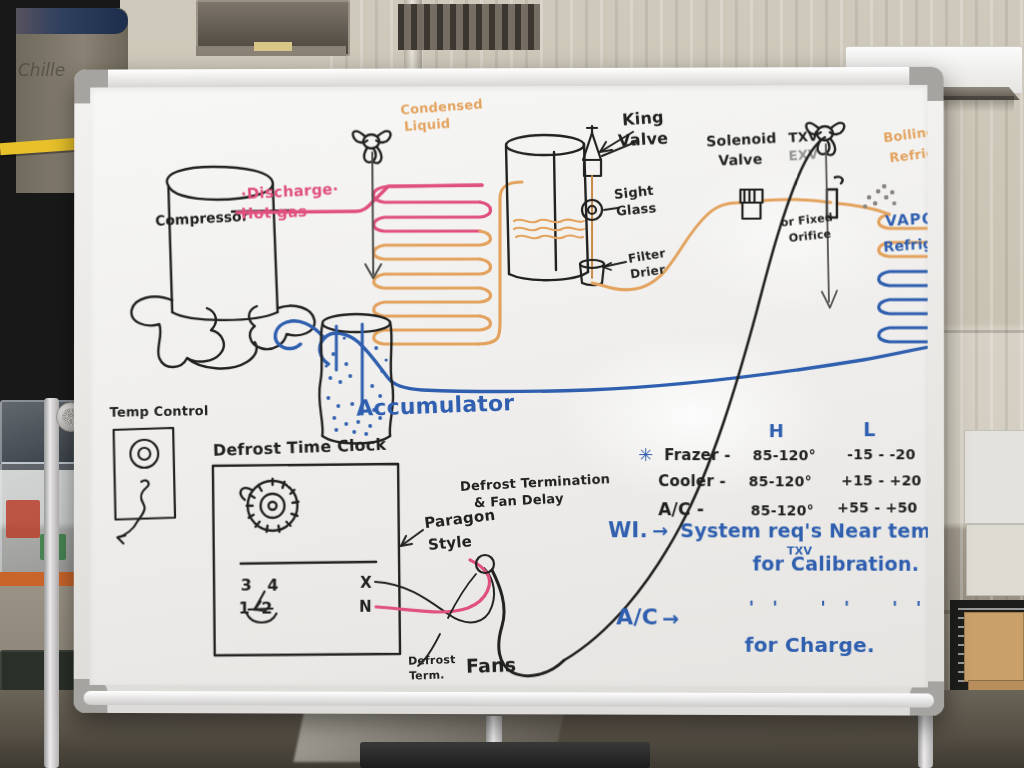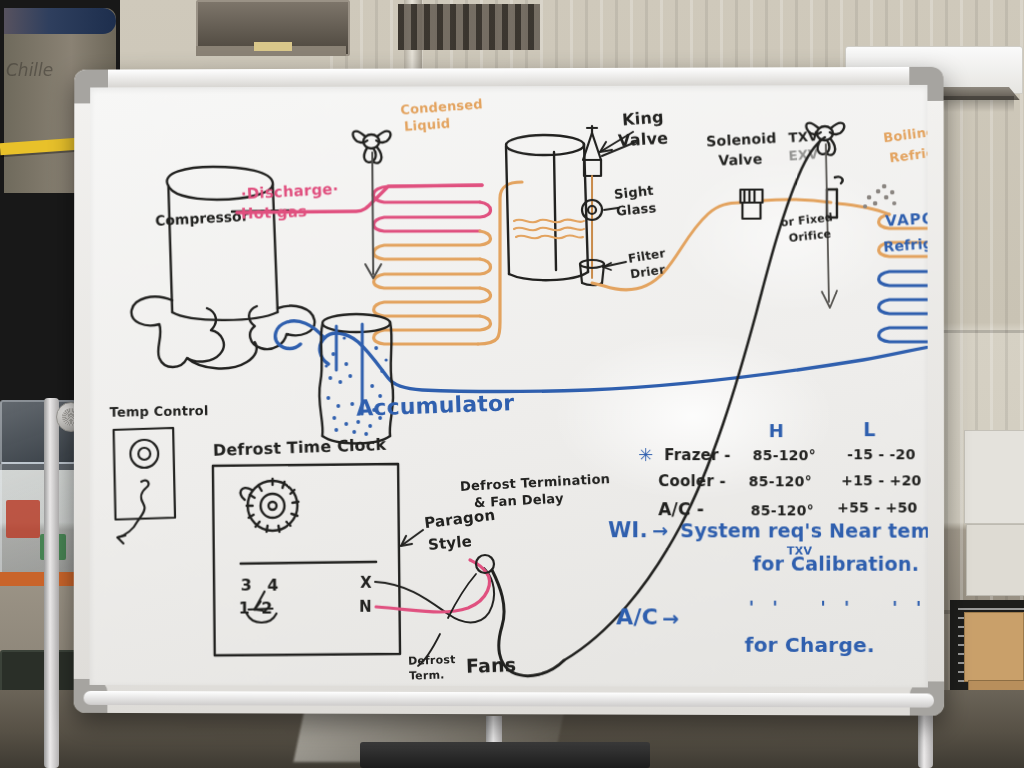--- a/index.html
+++ b/index.html
@@ -21,21 +21,21 @@
   .bg-band{position:absolute;left:330px;top:330px;width:694px;height:3px;background:rgba(0,0,0,0.16);}
   .bg-band2{position:absolute;left:330px;top:610px;width:694px;height:4px;background:rgba(0,0,0,0.18);}
   .bg-floor{position:absolute;left:0;top:690px;width:1024px;height:78px;
     background:linear-gradient(180deg,#6b6458 0%,#565045 55%,#3e3a32 100%);}
   .floor-stripe{position:absolute;left:300px;top:700px;width:260px;height:62px;
     background:linear-gradient(110deg,rgba(230,228,220,.55),rgba(190,186,175,.15));
     transform:skewX(-12deg);filter:blur(1px);}
 
   
   .left-dark{position:absolute;left:0;top:0;width:120px;height:470px;background:#181818;}
-  .left-drum{position:absolute;left:4px;top:8px;width:112px;height:185px;
+  .left-drum{position:absolute;left:16px;top:8px;width:112px;height:185px;
     background:linear-gradient(90deg,#6f6a5c,#8a8274 60%,#6d6759);border-radius:0 10px 6px 0;}
   .left-drum-lip{position:absolute;left:0;top:0;width:112px;height:26px;
     background:linear-gradient(90deg,#57525f,#2f3f5e 40%,#1d2e4d);border-radius:0 14px 14px 0;}
   .left-drum-txt{position:absolute;left:2px;top:52px;width:90px;color:#3e3a33;
     font-family:"DejaVu Sans",sans-serif;font-size:17px;font-style:italic;opacity:.55;}
   .yellow-rail{position:absolute;left:0;top:140px;width:92px;height:12px;background:#e8c12a;
     transform:rotate(-4deg);box-shadow:0 2px 0 rgba(0,0,0,.35);}
   .bin{position:absolute;border:2px solid rgba(235,240,245,.42);border-radius:3px;
     background:linear-gradient(160deg,rgba(210,225,240,.40),rgba(150,175,200,.28));}
   .bin-a{left:0;top:400px;width:72px;height:60px;}

